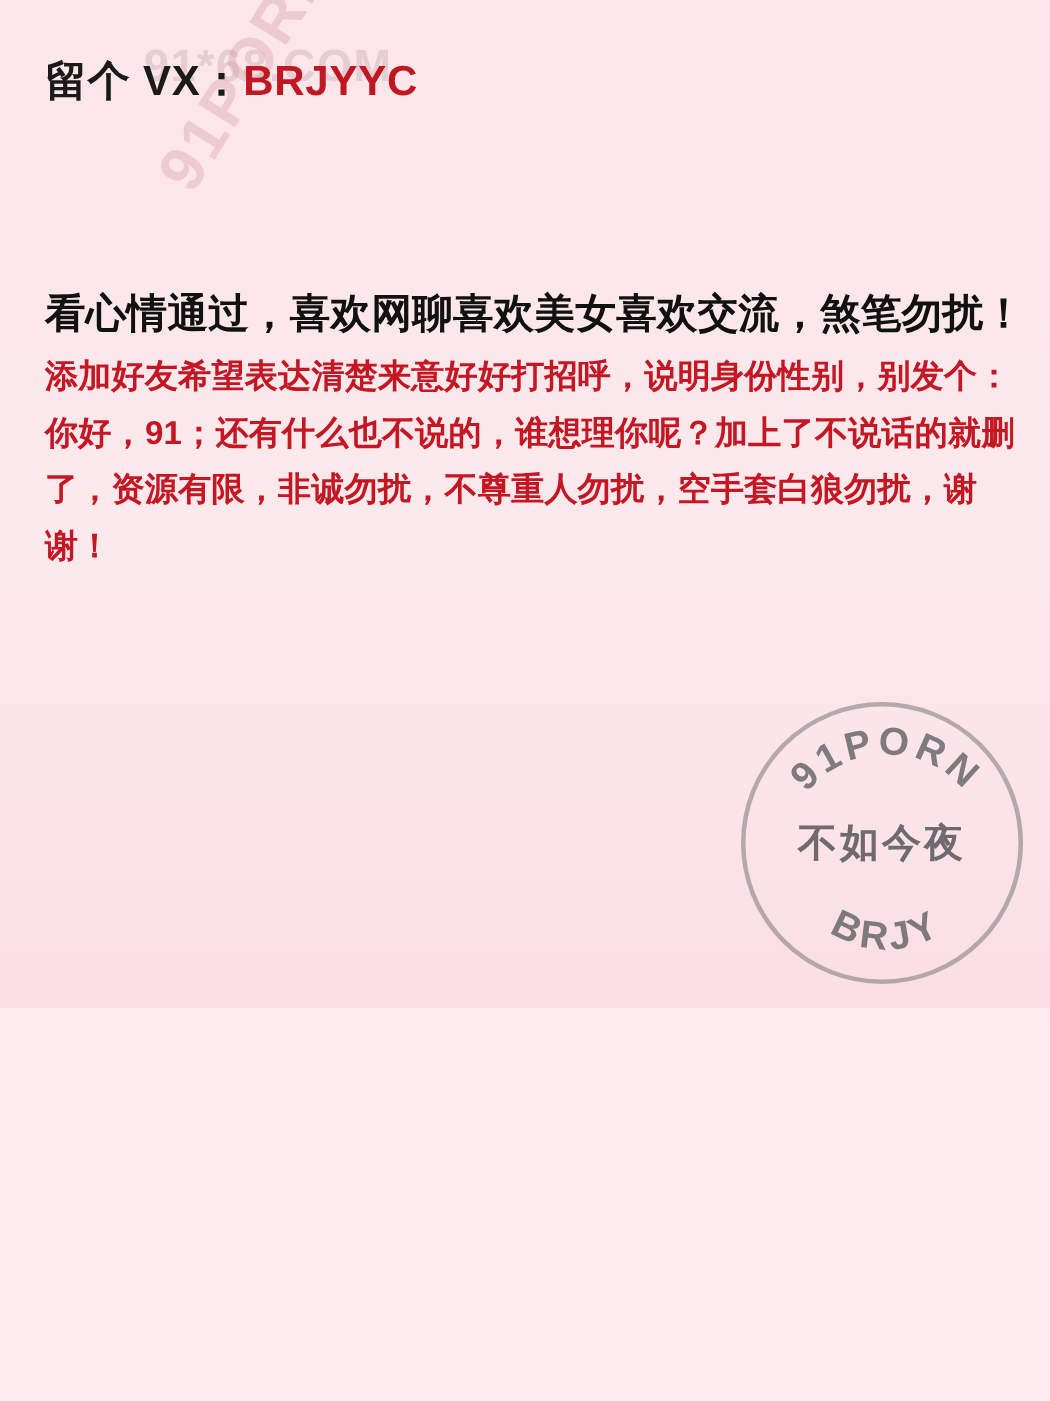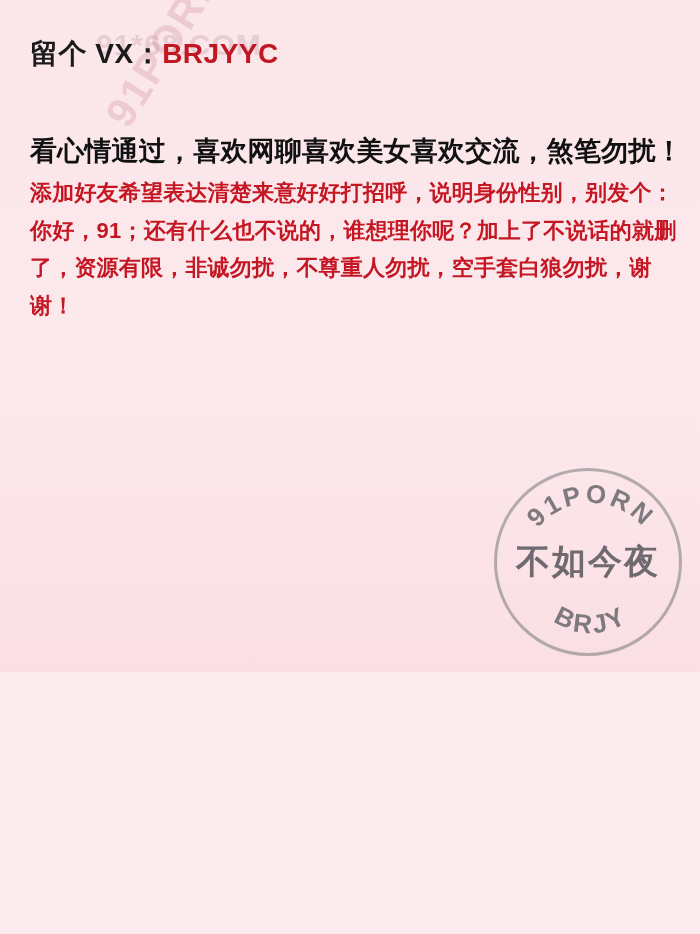--- a/index.html
+++ b/index.html
@@ -62,21 +62,21 @@
     color: #1a1a1a;
     letter-spacing: 0.5px;
     line-height: 1.4;
     margin: 0 0 0 0;
   }
   .line-1 .vx-code {
     color: #c01722;
   }
 
   .block-2 {
-    margin-top: 56px;
+    margin-top: 114px;
     font-size: 27px;
     font-weight: bold;
     color: #111111;
     line-height: 1.65;
     letter-spacing: 0.2px;
   }
 
   .block-3 {
     font-size: 22px;
     font-weight: bold;
@@ -102,21 +102,21 @@
     inset: 7px;
     border-radius: 50%;
   }
   .stamp-center {
     position: absolute;
     left: 0;
     right: 0;
     top: 50%;
     transform: translateY(-50%);
     text-align: center;
-    font-size: 34px;
+    font-size: 26px;
     font-weight: bold;
     letter-spacing: 2px;
     color: rgba(85, 85, 90, 0.85);
   }
   .arc {
     position: absolute;
     left: 0;
     top: 0;
     width: 188px;
     height: 188px;

